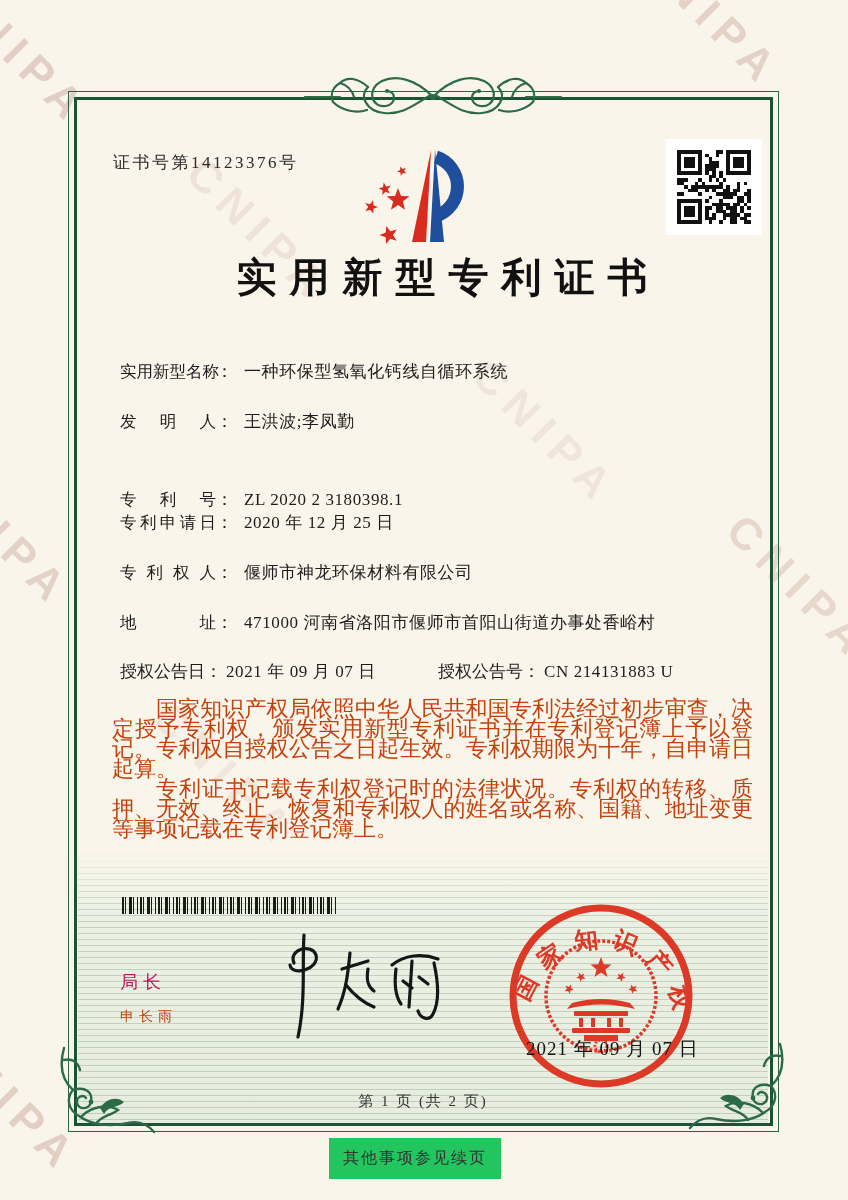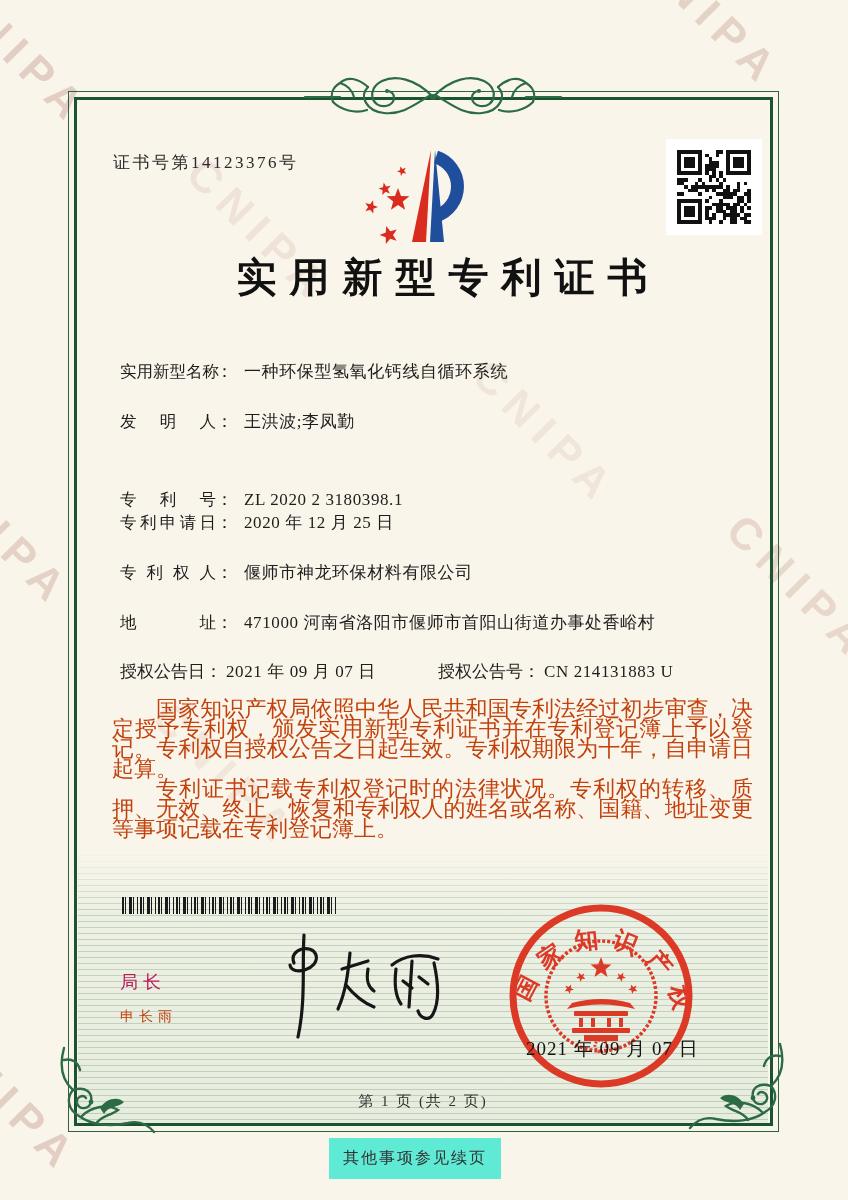--- a/index.html
+++ b/index.html
@@ -76,21 +76,21 @@
       #1a1a1a 15px 16px, transparent 16px 18px);
   }
   .officer-title { position: absolute; z-index: 6; left: 120px; top: 970px; font-size: 18px; letter-spacing: 5px; color: #be185d; text-align: center; }
   .officer-name  { position: absolute; z-index: 6; left: 120px; top: 1008px; font-size: 14px; letter-spacing: 5px; color: #c2410c; }
   .signature { position: absolute; z-index: 7; left: 246px; top: 925px; }
   .seal { position: absolute; z-index: 7; left: 504px; top: 899px; opacity: .96; }
   .seal-date { position: absolute; z-index: 8; left: 526px; top: 1036px; font-size: 19px; letter-spacing: 1px; color: #141414; white-space: nowrap; }
   .footer-page { position: absolute; z-index: 6; left: 68px; right: 70px; top: 1092px; text-align: center; font-size: 15px; color: #333; letter-spacing: 2px; }
   .continuation {
     position: absolute; z-index: 6; left: 329px; top: 1138px;
-    background: #5eead4; padding: 10px 14px; font-size: 16px; letter-spacing: 2px; color: #333;
+    background: #22c55e; padding: 10px 14px; font-size: 16px; letter-spacing: 2px; color: #333;
   }
 </style>
 </head>
 <body>
 
 <div class="page">
 
   <span class="wm wm1">CNIPA</span>
   <span class="wm wm2">CNIPA</span>
   <span class="wm wm3">CNIPA</span>

